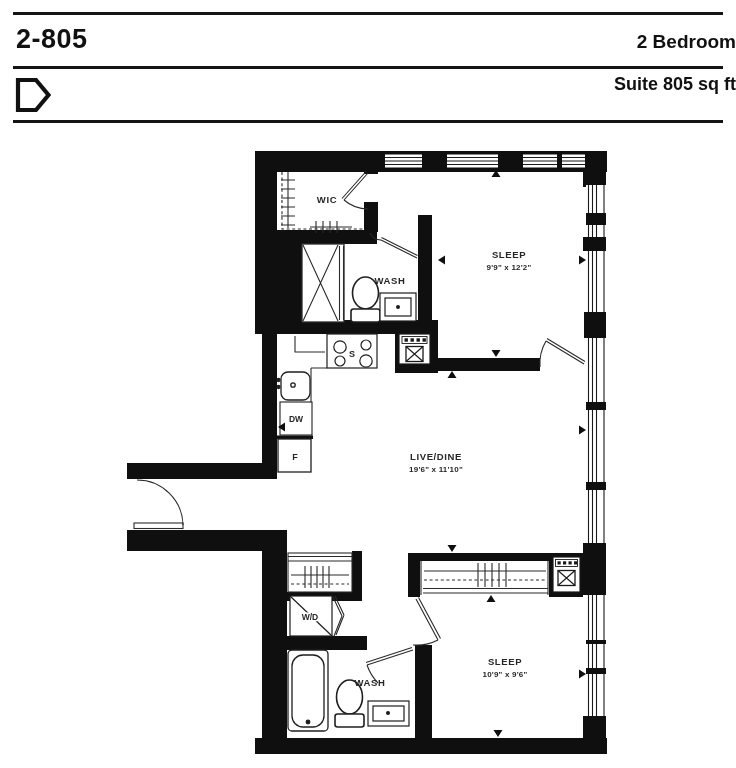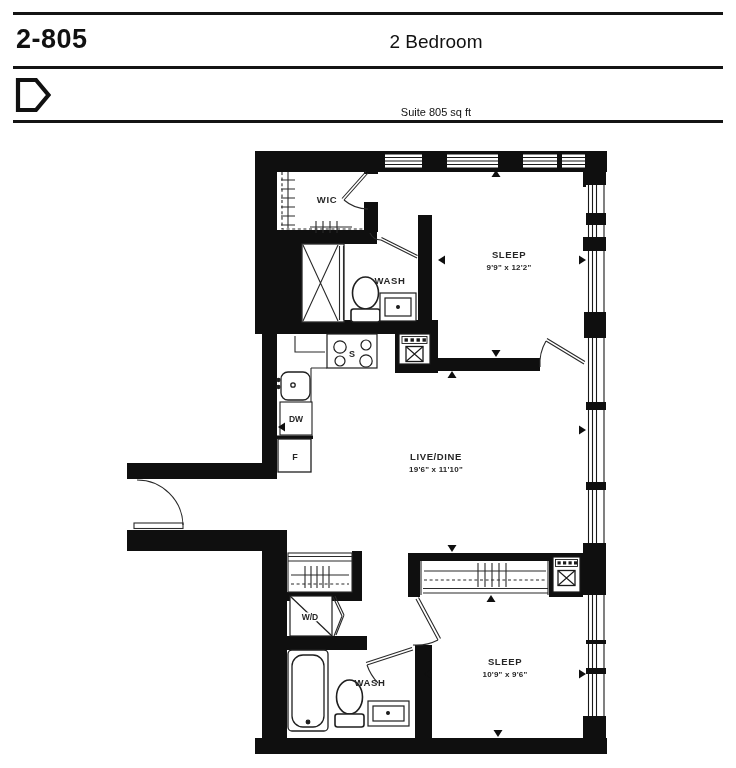--- a/index.html
+++ b/index.html
@@ -3,23 +3,23 @@
 <meta charset="utf-8">
 <style>
   html,body{margin:0;padding:0;background:#ffffff;}
   body{width:736px;height:768px;position:relative;overflow:hidden;
        font-family:"Liberation Sans","DejaVu Sans",sans-serif;color:#111;}
   .rule{position:absolute;left:13px;width:710px;height:3px;background:#141414;}
   #rule-1{top:12px}
   #rule-2{top:66px}
   #rule-3{top:120px}
   .unit-number{position:absolute;left:16px;top:24px;font-size:27px;font-weight:700;letter-spacing:.5px;}
-  .center-text{position:absolute;left:136px;width:600px;text-align:center;font-weight:400;}
+  .center-text{position:absolute;left:136px;width:600px;text-align:right;font-weight:700;}
   .unit-type{top:31px;font-size:19px;}
-  .suite-area{top:106px;font-size:11px;}
+  .suite-area{top:74px;font-size:18px;}
   #key-icon{position:absolute;left:15px;top:77px;}
   #plan{position:absolute;left:0;top:0;}
   svg text{fill:#262626;font-family:"Liberation Sans","DejaVu Sans",sans-serif;font-weight:700;}
   .room-label{font-size:9.5px;letter-spacing:.6px;}
   .dim-label{font-size:8px;letter-spacing:.2px;}
   .appl-label{font-size:9px;}
   .appl-label-sm{font-size:8.5px;}
   .halo{paint-order:stroke;stroke:#fff;stroke-width:3px;}
 </style>
 </head>

